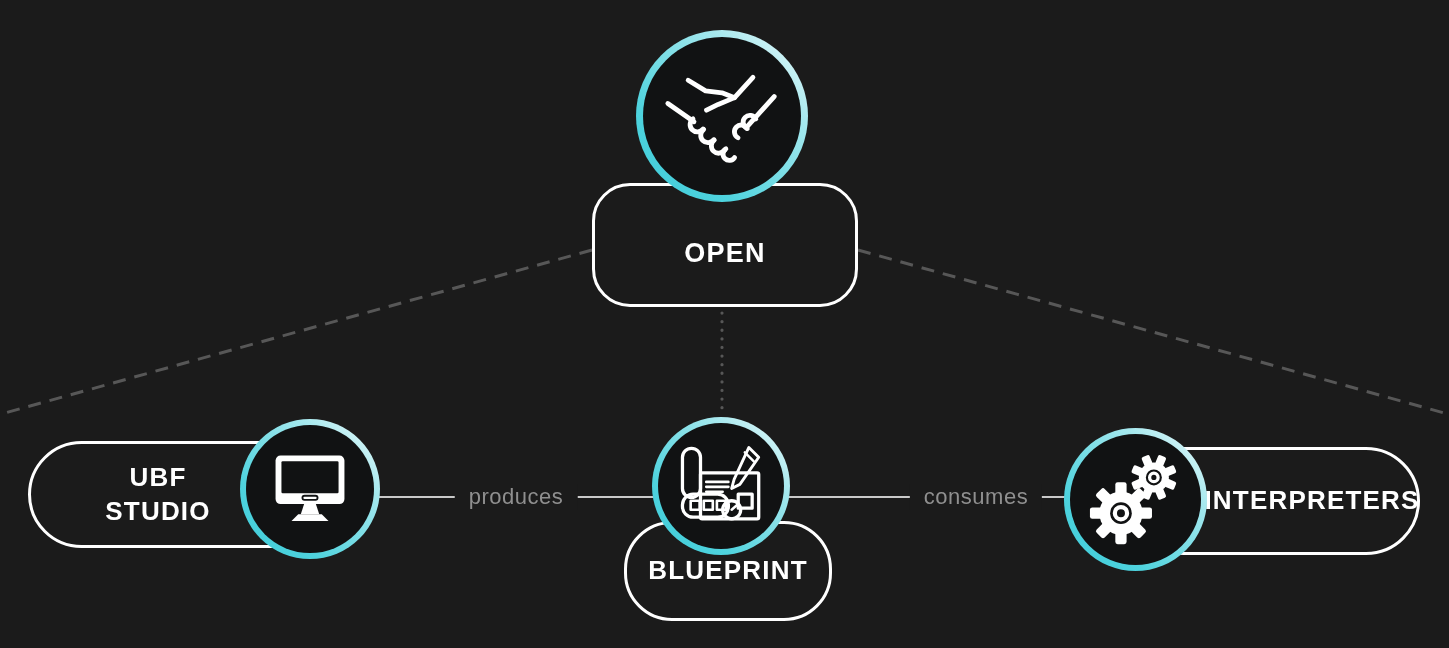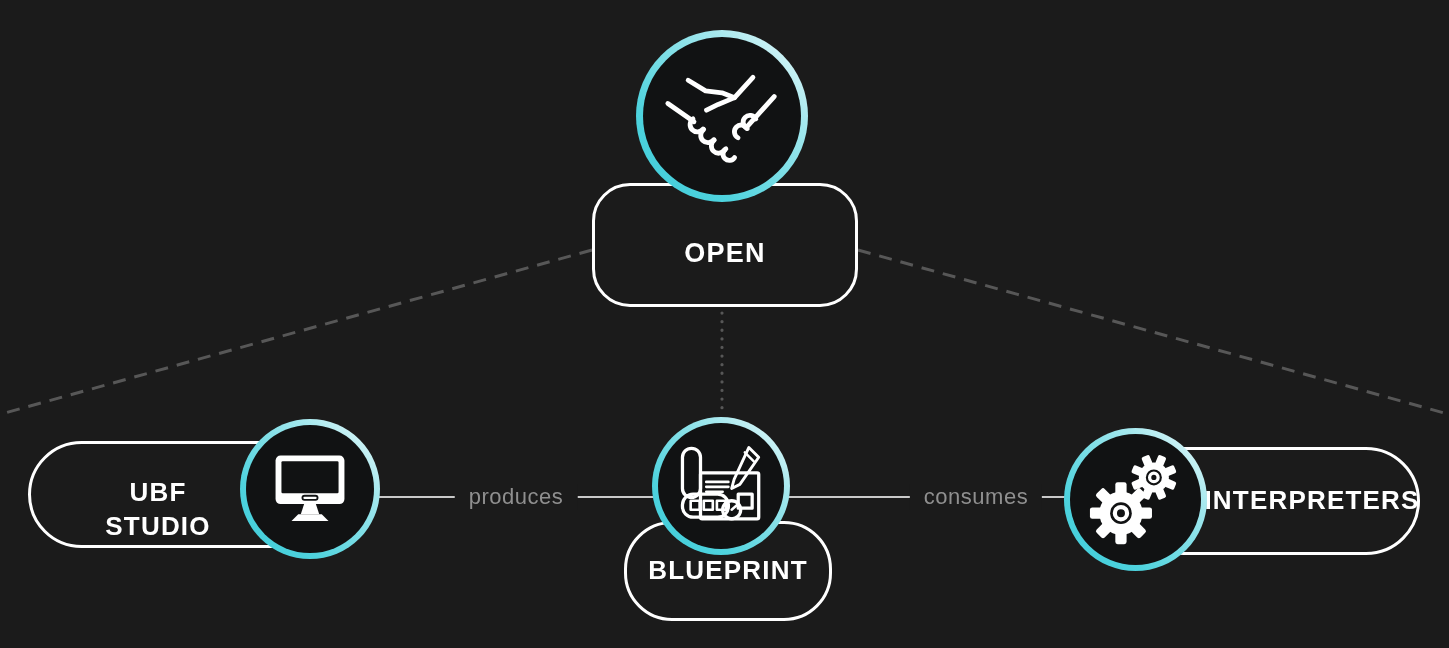--- a/index.html
+++ b/index.html
@@ -77,21 +77,21 @@
         <path d="M52 85 a7.5 7.5 0 1 0 10.5 10.5"></path>
         <path d="M64 94 a6.5 6.5 0 1 0 9 9"></path>
         <path d="M114 40 L86 71"></path>
         <path d="M95 63 a7 7 0 1 0 -9.5 9.5"></path>
         <path d="M86 73 a7 7 0 1 0 -9.5 9.5"></path>
       </svg>
     </div>
   </div>
 
   <div class="node-box pill" style="left:28px;top:441px;width:330px;height:107px;"></div>
-  <div class="lbl-abs" style="left:38px;top:456px;width:240px;height:107px;">
+  <div class="lbl-abs" style="left:38px;top:441px;width:240px;height:107px;">
     <div class="node-label fs26">
       <span>UBF</span>
       <span>STUDIO</span>
     </div>
   </div>
   <div class="icon-circle" style="left:240px;top:419px;width:140px;height:140px;">
     <div class="icon-inner">
       <svg width="84" height="84" viewBox="0 0 100 100">
         <rect x="9" y="10" width="82" height="58" rx="6" fill="currentColor"></rect>
         <rect x="16" y="17" width="68" height="38" rx="1.5" fill="var(--node-fill)"></rect>

